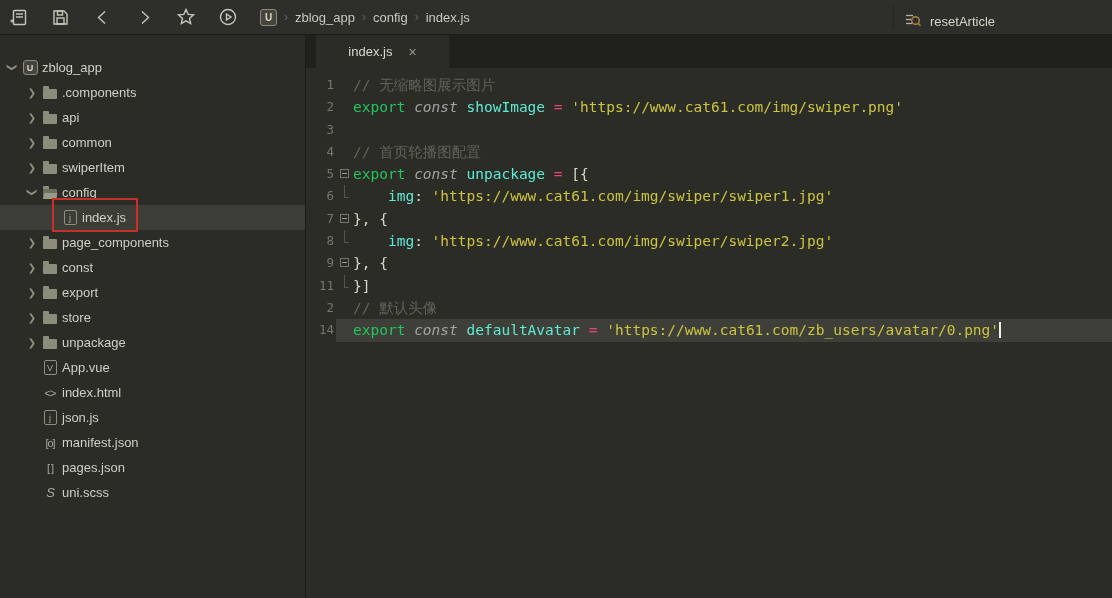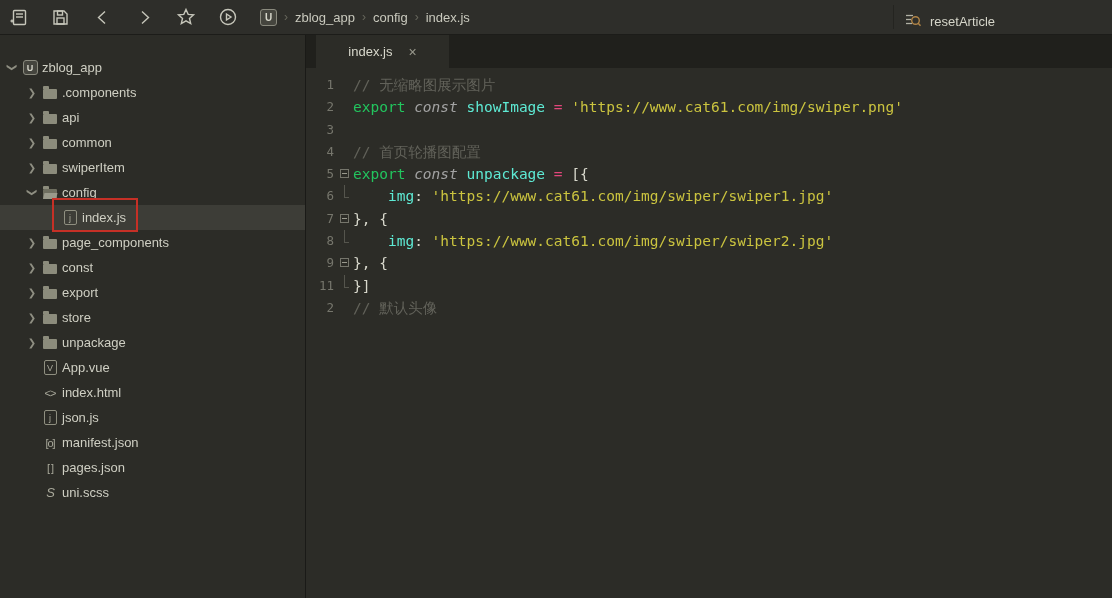--- a/index.html
+++ b/index.html
@@ -365,17 +365,24 @@
               <span class="lc"><span class="pun">}]</span></span>
             </span>
           </div>
           <div class="line">
             <span class="ln">2</span>
             <span class="body">
               <span class="fold"></span>
               <span class="lc"><span class="cmt">// 默认头像</span></span>
             </span>
           </div>
+          <div class="line current">
+            <span class="ln">14</span>
+            <span class="body">
+              <span class="fold"></span>
+              <span class="lc"><span class="kw">export</span><span class="pun"> </span><span class="type">const</span><span class="pun"> </span><span class="id">defaultAvatar</span><span class="op"> = </span><span class="str">'https://www.cat61.com/zb_users/avatar/0.png'</span><span class="cursor"></span></span>
+            </span>
+          </div>
         </div>
     </div>
   </div>
 
 </div>
 
 </body></html>

